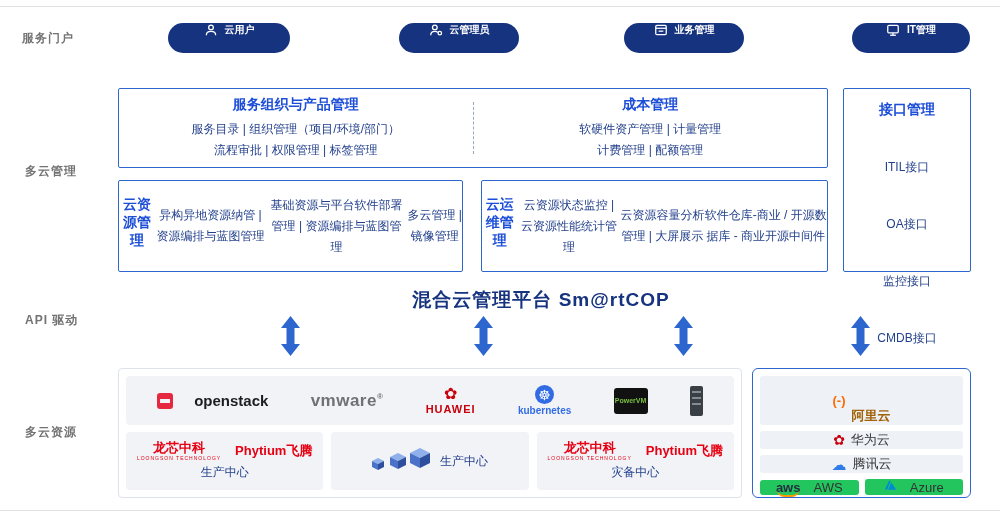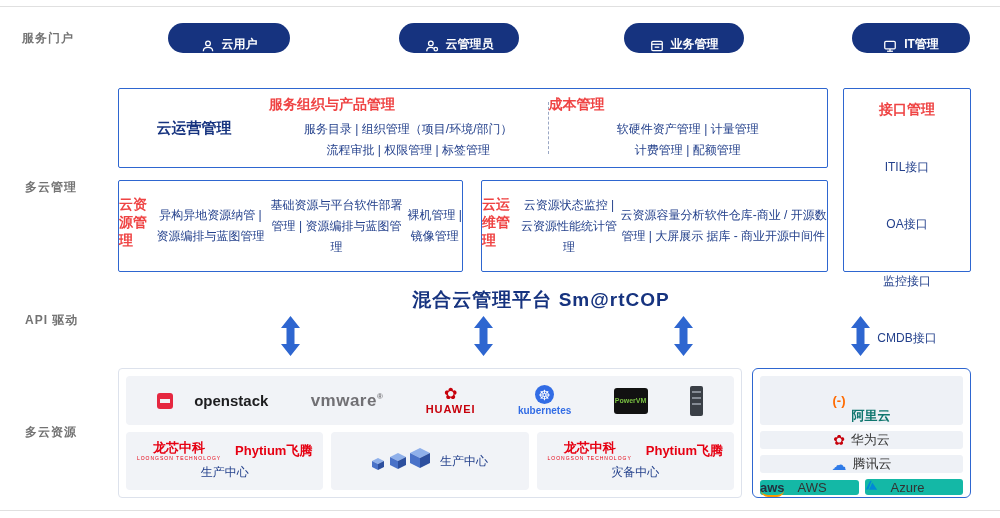--- a/index.html
+++ b/index.html
@@ -8,28 +8,28 @@
     background:#ffffff; overflow:hidden;
     font-family:"Liberation Sans","DejaVu Sans",sans-serif;
     color:#1b2f6e;
   }
   .hairline { position:absolute; left:0; right:0; height:1px; background:#e0e0e0; }
   .row-label { position:absolute; font-size:12px; font-weight:bold; color:#737373; letter-spacing:1px; }
 
   
   .pill {
     position:absolute; top:23px; height:30px; border-radius:16px;
-    background:#16337f; color:#fff; display:flex; align-items:flex-end; justify-content:center;
-    gap:7px; font-size:12px; font-weight:bold; cursor:pointer;
+    background:#16337f; color:#fff; display:flex; align-items:flex-start; justify-content:center;
+    gap:7px; font-size:10px; font-weight:bold; cursor:pointer;
   }
   .pill svg { display:block; }
 
   
   .mbox { position:absolute; background:#fff; border:1px solid #2e66d0; border-radius:2px; }
-  .mbox .btitle { font-weight:bold; color:#ef4444; font-size:14px; text-align:left; }
+  .mbox .btitle { font-weight:bold; color:#1d4ed8; font-size:14px; text-align:center; }
   .mbox .bline { font-size:12px; color:#24418c; text-align:center; line-height:1.75; }
 
   #ops-box { display:flex; align-items:center; }
   #ops-box .ops-name { width:150px; text-align:center; font-size:15px; font-weight:bold; color:#16337f; }
   #ops-box .ops-col { flex:1; text-align:center; }
   #ops-box .ops-col .btitle { margin-bottom:5px; }
   .dash-div { width:0; border-left:1px dashed #9aa7c4; height:52px; }
 
   .stack-box { display:flex; align-items:center; justify-content:center; }
   .stack-box .btitle { margin-bottom:6px; }
@@ -56,24 +56,24 @@
   .loongson .sub { display:block; font-size:5px; font-weight:normal; letter-spacing:1px; margin-top:2px; }
   .phytium { color:#e60012; font-weight:bold; font-size:13px; }
   .center-label { font-size:12px; color:#24418c; }
 
   #res-right { position:absolute; left:752px; top:368px; width:219px; height:130px;
     border:1px solid #2e66d0; border-radius:6px; background:#fff; padding:7px;
     display:flex; flex-direction:column; gap:6px; }
   .cloud-row { flex:1; background:#eef1f6; border-radius:3px; display:flex; align-items:center;
     justify-content:center; gap:6px; font-size:13px; color:#333; }
   .cloud-split { flex:1; display:flex; gap:6px; background:none; }
-  .cloud-cell { flex:1; background:#14b8a6; border-radius:3px; display:flex; align-items:center;
-    justify-content:flex-start; gap:13px; font-size:13px; color:#333; }
+  .cloud-cell { flex:1; background:#22c55e; border-radius:3px; display:flex; align-items:center;
+    justify-content:center; gap:13px; font-size:13px; color:#333; }
   .aliyun-ic { color:#ff6a00; font-weight:bold; font-size:13px; }
-  .aliyun-tx { color:#0f766e; font-weight:bold;margin-top:31px; }
+  .aliyun-tx { color:#a16207; font-weight:bold;margin-top:31px; }
   .flower { color:#c7000b; font-size:14px; line-height:1; }
   .tcloud { color:#2f7be8; font-size:15px; line-height:1; }
   .aws-logo { font-weight:bold; color:#232f3e; font-size:13px; position:relative; }
   .aws-logo::after { content:""; position:absolute; left:1px; right:1px; bottom:-2px; height:5px;
     border-bottom:2px solid #f90; border-radius:0 0 8px 8px; }
 
   
   .tl { display:flex; align-items:center; gap:21px; }
   .tl-stack { display:flex; flex-direction:column; align-items:center; gap:1px; }
   .os-ic { width:16px; height:16px; border-radius:3px; background:#e52740; position:relative; }
@@ -134,42 +134,41 @@
   <span>
     <svg width="14" height="14" viewBox="0 0 24 24" fill="none" stroke="#fff" stroke-width="2.2">
         <rect x="3" y="4" width="18" height="13" rx="2"></rect>
         <path d="M12 17v4"></path>
         <path d="M7 21h10"></path>
       </svg>
   </span>
   <span>IT管理</span>
 </div>
 
-<div class="row-label" style="left:25px; top:179px">多云管理</div>
+<div class="row-label" style="left:25px; top:163px">多云管理</div>
 
 <div class="mbox" id="ops-box" style="left:118px; top:88px; width:710px; height:80px">
-  <div class="ops-name">云运营管理</div>
   <div class="ops-col">
     <div class="btitle">服务组织与产品管理</div>
     <div class="bline">服务目录 | 组织管理（项目/环境/部门）</div>
     <div class="bline">流程审批 | 权限管理 | 标签管理</div>
   </div>
   <div class="dash-div"></div>
   <div class="ops-col">
     <div class="btitle">成本管理</div>
     <div class="bline">软硬件资产管理 | 计量管理</div>
     <div class="bline">计费管理 | 配额管理</div>
   </div>
 </div>
 
 <div class="mbox stack-box" style="left:118px; top:180px; width:345px; height:92px">
   <div class="btitle">云资源管理</div>
   <div class="bline">异构异地资源纳管 | 资源编排与蓝图管理</div>
   <div class="bline">基础资源与平台软件部署管理 | 资源编排与蓝图管理</div>
-  <div class="bline">裸机管理 | 镜像管理</div>
+  <div class="bline">多云管理 | 镜像管理</div>
 </div>
 
 <div class="mbox stack-box" style="left:481px; top:180px; width:347px; height:92px">
   <div class="btitle">云运维管理</div>
   <div class="bline">云资源状态监控 | 云资源性能统计管理</div>
   <div class="bline">云资源容量分析管理 | 大屏展示</div>
   <div class="bline">软件仓库-商业 / 开源数据库 - 商业开源中间件</div>
 </div>
 
 <div class="mbox" id="iface-box" style="left:843px; top:88px; width:128px; height:184px">

